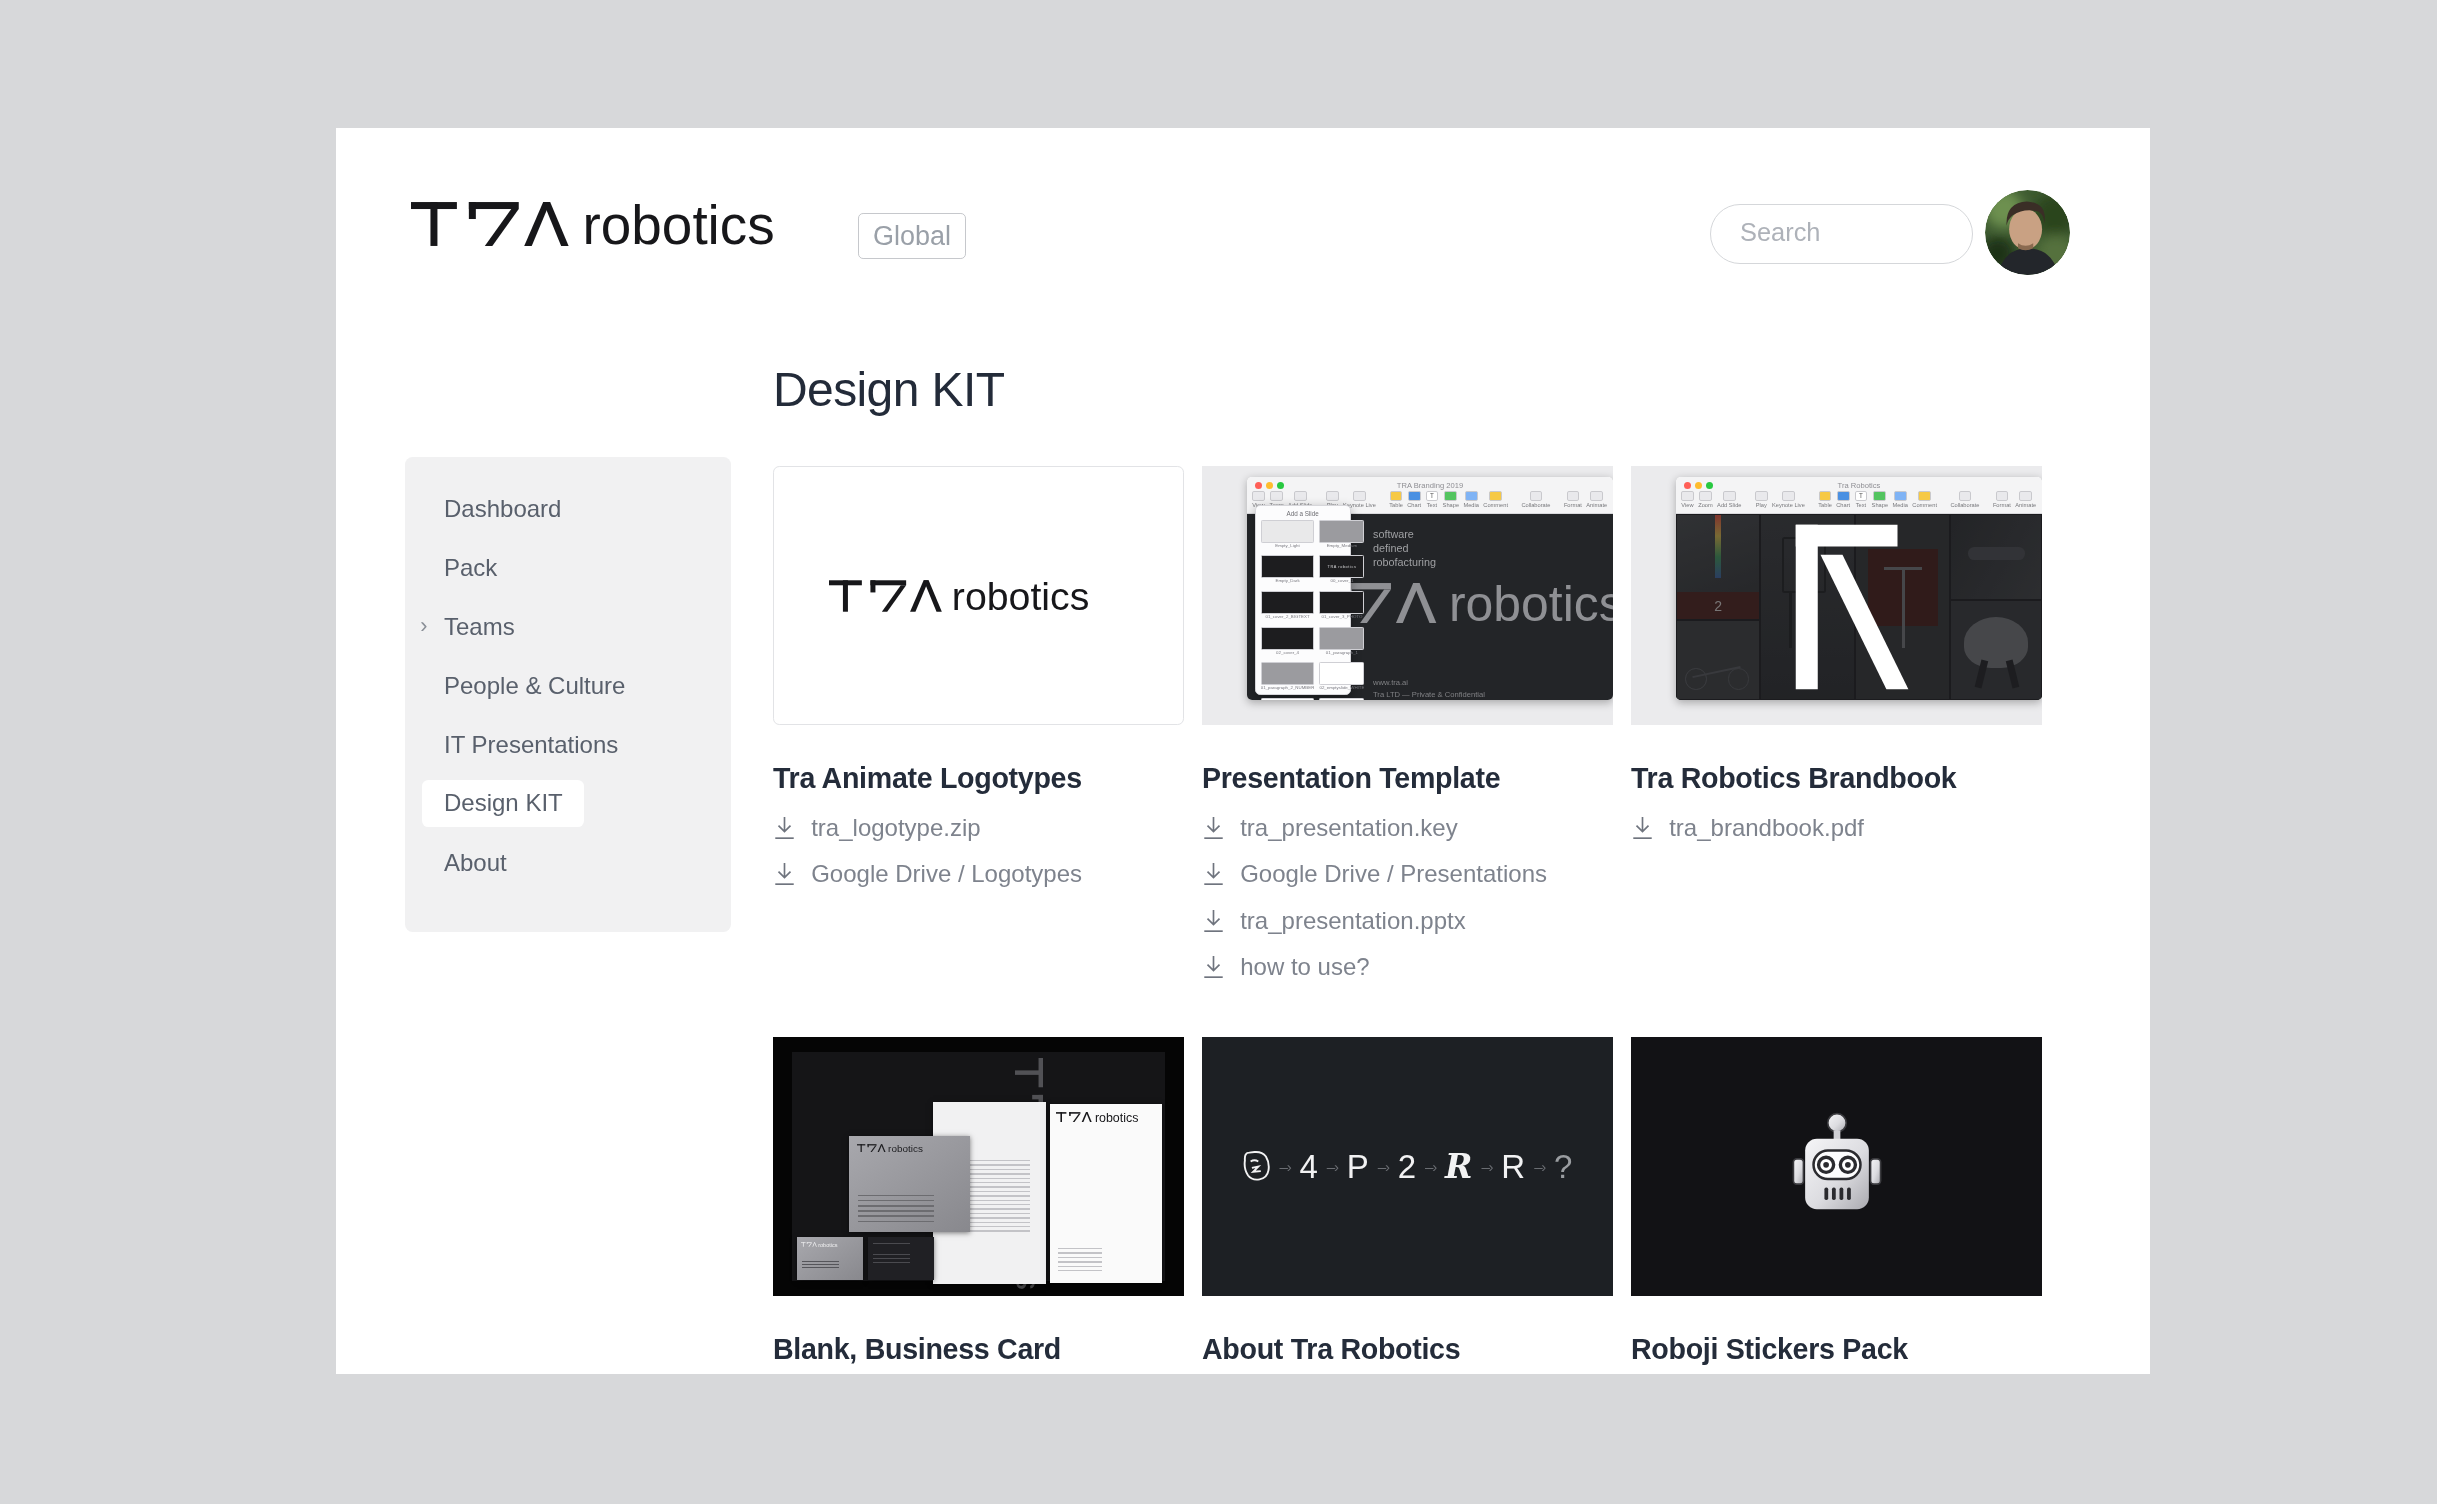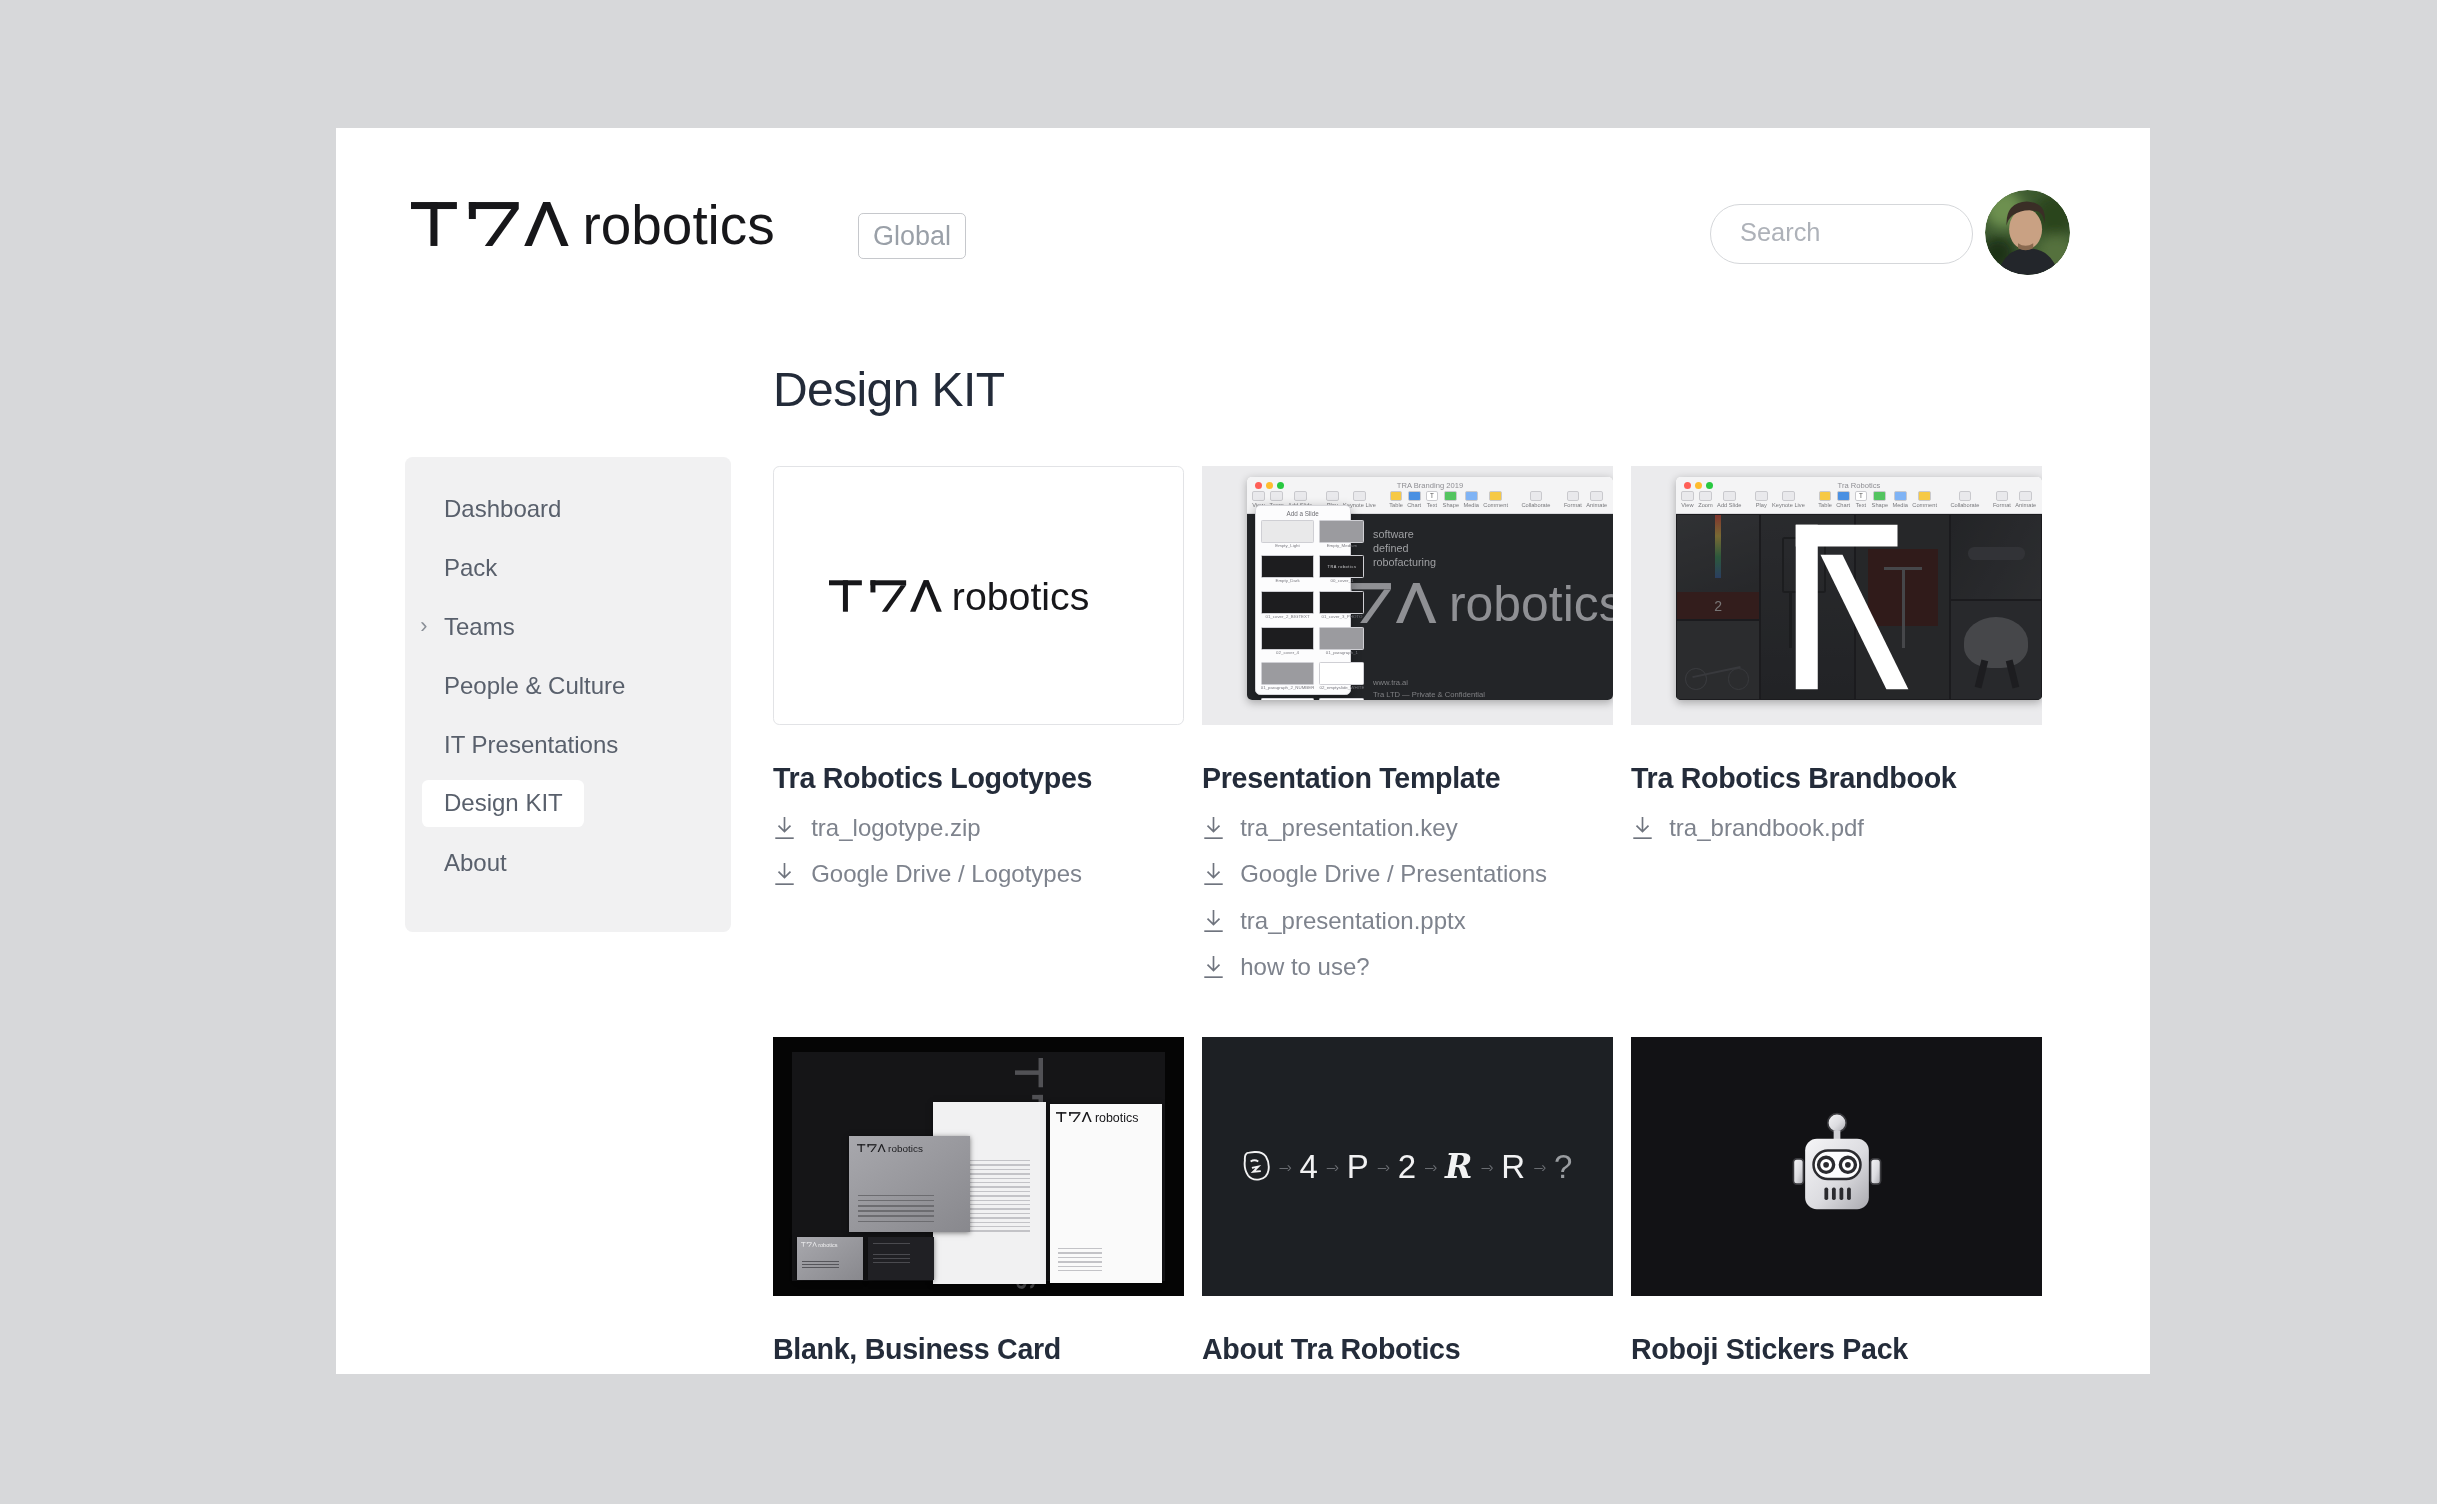--- a/index.html
+++ b/index.html
@@ -205,21 +205,21 @@
                 <rect x="58" y="0" width="50" height="7"></rect>
                 <rect x="58" y="0" width="7" height="17"></rect>
                 <polygon points="100.5,7 108,7 81.5,44 74,44"></polygon>
                 <polygon points="132.5,0 139.5,0 121,44 113.5,44"></polygon>
                 <polygon points="132.5,0 139.5,0 158,44 150.5,44"></polygon>
                 <text x="172" y="42" font-family="Liberation Sans, sans-serif" font-size="55" letter-spacing="0">robotics</text>
               </g>
             </svg>
           </div>
       </div>
-      <div class="card-title">Tra Robotics Logotypes</div>
+      <div class="card-title">Tra Animate Logotypes</div>
       <div class="links">
         <div class="link">
           <svg class="dl-ico" viewBox="0 0 24 26">
               <g fill="none" stroke="#6f747e" stroke-width="1.8">
                 <path d="M12 1v15M5.5 10.5L12 17l6.5-6.5"></path>
                 <path d="M2 24h20"></path>
               </g>
             </svg>
           <span>tra_logotype.zip</span>
           </div>

